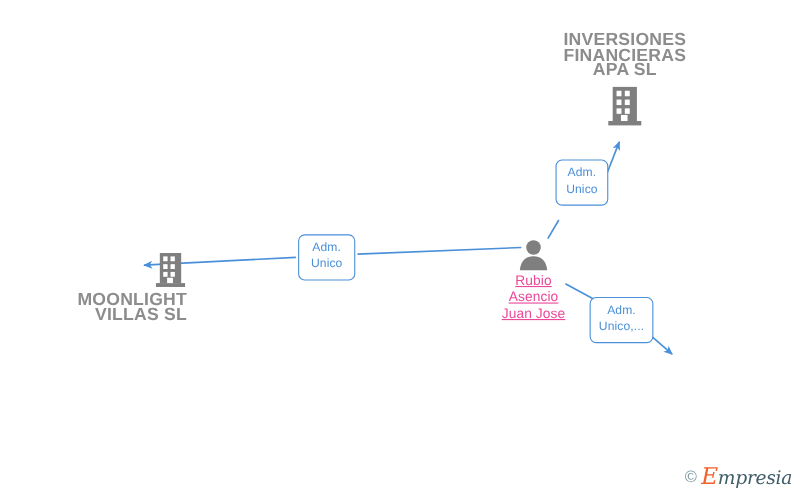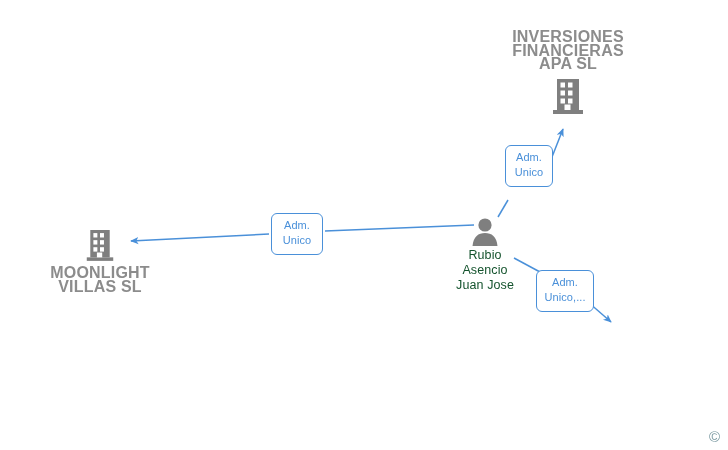--- a/index.html
+++ b/index.html
@@ -38,23 +38,24 @@
     color: #8c8c8c;
     letter-spacing: 0.2px;
     white-space: pre-line;
   }
   .company-label {
     font-weight: bold;
   }
   .person-label {
     font-size: 12.5px;
     line-height: 15px;
-    color: #14532d;
+    color: #ec4899;
     letter-spacing: 0.1px;
     white-space: pre-line;
+    text-decoration: underline;
   }
   .icon-wrap {
     display: block;
     line-height: 0;
   }
 
   
   .rel-box {
     position: absolute;
     box-sizing: border-box;
@@ -131,21 +132,21 @@
         <rect x="17" y="5.5" width="4.5" height="5" fill="#ffffff"></rect>
         <rect x="9.5" y="13.5" width="4.5" height="5" fill="#ffffff"></rect>
         <rect x="17" y="13.5" width="4.5" height="5" fill="#ffffff"></rect>
         <rect x="9.5" y="21.5" width="4.5" height="5" fill="#ffffff"></rect>
         <rect x="17" y="21.5" width="4.5" height="5" fill="#ffffff"></rect>
         <rect x="13.5" y="27.5" width="6" height="5.5" fill="#ffffff"></rect>
       </svg>
     </span>
   </div>
 
-  <div class="node" style="left:30px; top:228px;">
+  <div class="node" style="left:30px; top:228px;text-align:right;">
     <span class="icon-wrap">
       <svg width="30" height="34" viewBox="0 0 34 38">
         <rect x="6" y="2" width="22" height="31" fill="#7f7f7f"></rect>
         <rect x="2" y="33" width="30" height="4" fill="#7f7f7f"></rect>
         <rect x="9.5" y="5.5" width="4.5" height="5" fill="#ffffff"></rect>
         <rect x="17" y="5.5" width="4.5" height="5" fill="#ffffff"></rect>
         <rect x="9.5" y="13.5" width="4.5" height="5" fill="#ffffff"></rect>
         <rect x="17" y="13.5" width="4.5" height="5" fill="#ffffff"></rect>
         <rect x="9.5" y="21.5" width="4.5" height="5" fill="#ffffff"></rect>
         <rect x="17" y="21.5" width="4.5" height="5" fill="#ffffff"></rect>
@@ -173,15 +174,16 @@
 Unico</div>
 
   <div class="rel-box" style="left:271px; top:213px; width:52px; height:42px;">Adm.
 Unico</div>
 
   <div class="rel-box" style="left:536px; top:270px; width:58px; height:42px;">Adm.
 Unico,...</div>
 
   <div id="watermark">
     <span class="wm-c">©</span>
+    <span class="wm-text"><span class="wm-e">E</span><span>mpresia</span></span>
   </div>
 
 </div>
 
 </body></html>

